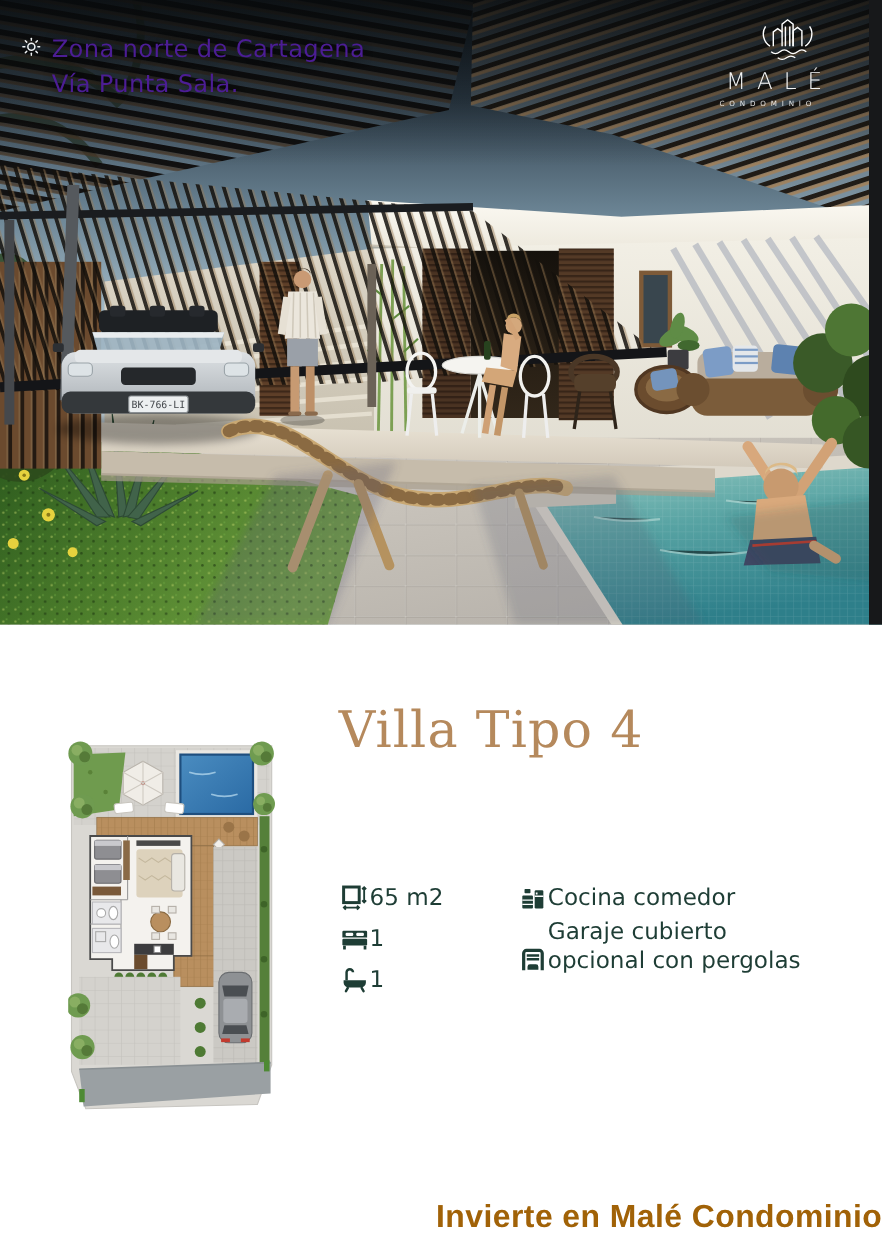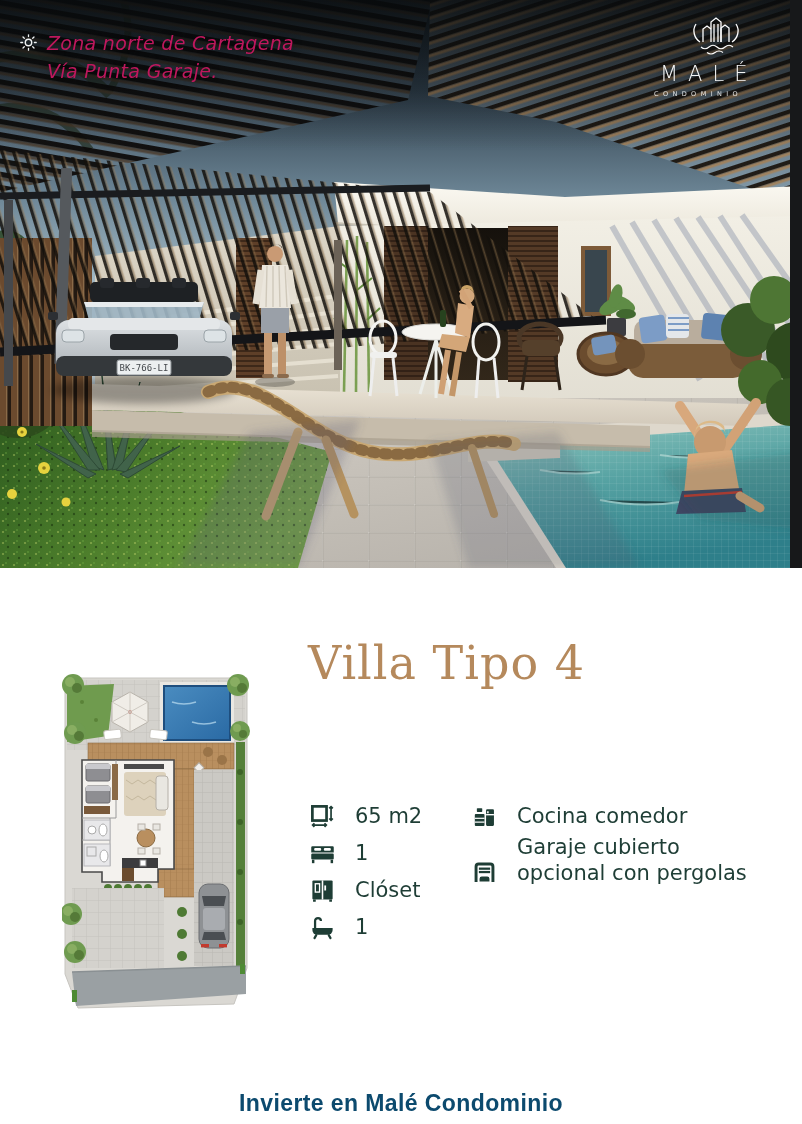--- a/index.html
+++ b/index.html
@@ -3,48 +3,48 @@
 <meta charset="utf-8">
 <style>
   html,body{margin:0;padding:0;background:#fff;}
   body{width:802px;height:1124px;position:relative;font-family:"DejaVu Sans",sans-serif;overflow:hidden;}
 
   
   .hero{position:absolute;left:0;top:0;width:802px;height:568px;overflow:hidden;}
   .hero svg{display:block;}
 
   .location{position:absolute;left:20px;top:30px;display:flex;gap:10px;align-items:flex-start;z-index:40;}
-  .location .txt{font-style:italic;font-size:19px;line-height:1.45;color:#be185d;
+  .location .txt{font-size:22px;line-height:1.45;color:#4c1d95;
     text-shadow:0 1px 8px rgba(0,0,0,.55);letter-spacing:.3px;}
   .sun{margin-top:4px;flex:0 0 auto;}
 
   .brand{position:absolute;left:650px;top:12px;width:132px;text-align:left;z-index:40;color:#fff;}
   .brand-mark{margin:0 auto;}
   .brand-name{font-size:21px;font-weight:300;letter-spacing:10px;margin-left:10px;margin-top:2px;
     color:#f4f5f5;text-shadow:0 1px 6px rgba(0,0,0,.4);}
   .brand-sub{font-size:6.5px;letter-spacing:4.4px;margin-left:4px;margin-top:4px;color:rgba(255,255,255,.85);}
 
   
   .sheet{position:absolute;left:0;top:568px;width:802px;height:556px;background:#ffffff;margin-top:36px;}
   .plan{position:absolute;left:62px;top:68px;width:188px;height:340px;}
   .title{position:absolute;left:308px;top:32px;font-family:"DejaVu Serif",serif;
     font-size:46px;color:#b5895c;letter-spacing:1px;white-space:nowrap;}
 
   .features{position:absolute;left:308px;top:194px;width:460px;}
   .feat-col{position:absolute;top:0;}
   .feat-col.c1{left:0;width:150px;}
   .feat-col.c2{left:162px;width:300px;}
-  .feat-row{display:flex;align-items:center;gap:19px;min-height:37px;color:#1e3d35;}
+  .feat-row{display:flex;align-items:center;min-height:37px;color:#1e3d35;}
   .feat-row.tall{align-items:flex-end;}
   .fi{flex:0 0 28px;height:28px;display:flex;align-items:center;justify-content:center;color:#1e3d35;}
   .fl{font-size:21px;line-height:1.22;color:#1e3d35;}
   .fl.wrap{max-width:235px;}
 
-  .cta{position:absolute;left:0;top:486px;width:802px;text-align:center;
-    font-family:"Liberation Sans",sans-serif;font-weight:bold;font-size:23px;color:#0c4a6e;letter-spacing:.4px;}
+  .cta{position:absolute;left:0;top:486px;width:802px;text-align:right;
+    font-family:"Liberation Sans",sans-serif;font-weight:bold;font-size:29px;color:#a16207;letter-spacing:.4px;}
 </style>
 </head>
 <body>
 
 <div class="hero">
 <svg width="802" height="568" viewBox="0 0 802 568">
   <defs>
     <linearGradient id="sky" x1="0" y1="0" x2="0" y2="1">
       <stop offset="0" stop-color="#1c2730"></stop>
           <stop offset=".16" stop-color="#31414e"></stop>
@@ -404,21 +404,21 @@
         <line x1="0.8" y1="8.5" x2="2.6" y2="8.5"></line>
           <line x1="14.4" y1="8.5" x2="16.2" y2="8.5"></line>
         <line x1="3" y1="3" x2="4.3" y2="4.3"></line>
           <line x1="12.7" y1="12.7" x2="14" y2="14"></line>
         <line x1="14" y1="3" x2="12.7" y2="4.3"></line>
           <line x1="4.3" y1="12.7" x2="3" y2="14"></line>
       </g>
     </svg>
     <div class="txt">
       <div>Zona norte de Cartagena</div>
-      <div>Vía Punta Garaje.</div>
+      <div>Vía Punta Sala.</div>
     </div>
   </div>
 
   <div class="brand">
     <svg class="brand-mark" width="66" height="48" viewBox="0 0 66 48" fill="none" stroke="#fff" stroke-width="1.3">
       <path d="M28 30 V10 l5 -4 5 4 V30"></path>
       <line x1="31" y1="12" x2="31" y2="30"></line>
         <line x1="35" y1="12" x2="35" y2="30"></line>
       <path d="M20 30 V17 l4 -3 4 3"></path>
       <path d="M38 30 V16 l4 -3 4 3 V30"></path>
@@ -597,33 +597,20 @@
             <rect x="2" y="12" width="20" height="5.4" rx="1"></rect>
             <rect x="2.6" y="17.6" width="2.2" height="3"></rect>
               <rect x="19.2" y="17.6" width="2.2" height="3"></rect>
           </svg>
         </span>
         <span class="fl">1</span>
       </div>
       <div class="feat-row">
         <span class="fi">
           <svg width="27" height="27" viewBox="0 0 24 24">
-            <rect x="3" y="3" width="18" height="17" rx="1" fill="currentColor"></rect>
-            <line x1="12" y1="3" x2="12" y2="20" stroke="#fff" stroke-width="1.4"></line>
-            <rect x="5.6" y="6" width="3.8" height="7.4" fill="none" stroke="#fff" stroke-width="1.2"></rect>
-            <line x1="14.4" y1="7.5" x2="14.4" y2="12" stroke="#fff" stroke-width="1.6"></line>
-            <rect x="3.6" y="20" width="2.4" height="2" fill="currentColor"></rect>
-              <rect x="18" y="20" width="2.4" height="2" fill="currentColor"></rect>
-          </svg>
-        </span>
-        <span class="fl">Clóset</span>
-      </div>
-      <div class="feat-row">
-        <span class="fi">
-          <svg width="27" height="27" viewBox="0 0 24 24">
             <path d="M3 12.5 h18 v1.8 a4.2 4.2 0 0 1 -4.2 4.2 H7.2 A4.2 4.2 0 0 1 3 14.3 Z" fill="currentColor"></path>
             <path d="M5.4 12.5 V6.2 a2.6 2.6 0 0 1 5.2 0" fill="none" stroke="currentColor" stroke-width="2"></path>
             <path d="M6.4 18.8 l-1.5 2.6 M17.6 18.8 l1.5 2.6" stroke="currentColor" stroke-width="2" stroke-linecap="round"></path>
           </svg>
         </span>
         <span class="fl">1</span>
       </div>
     </div>
 
     <div class="feat-col c2">

